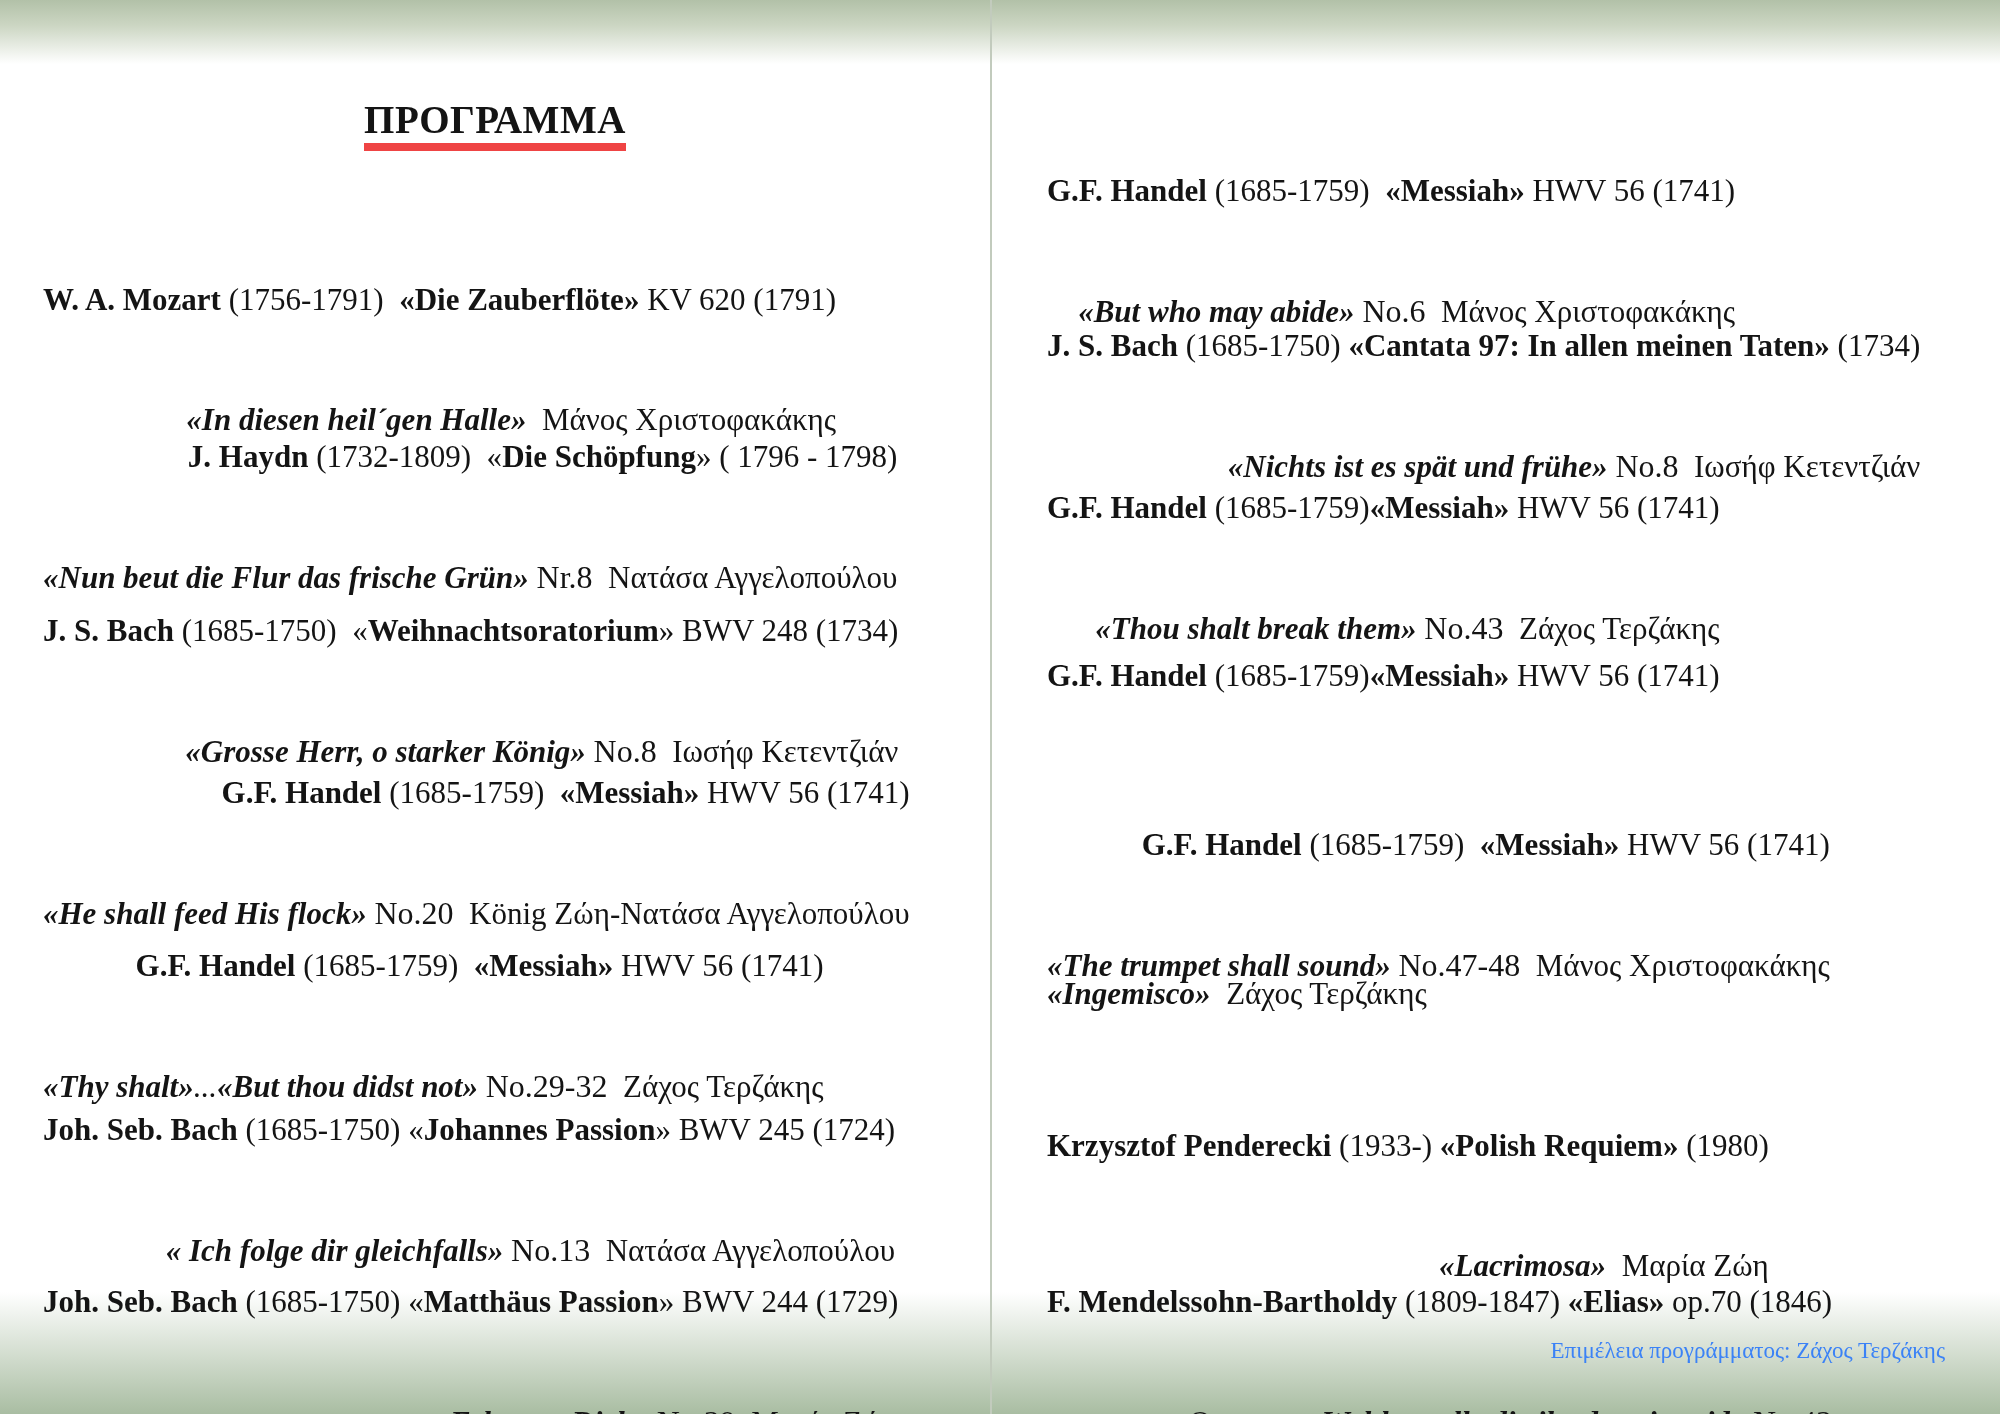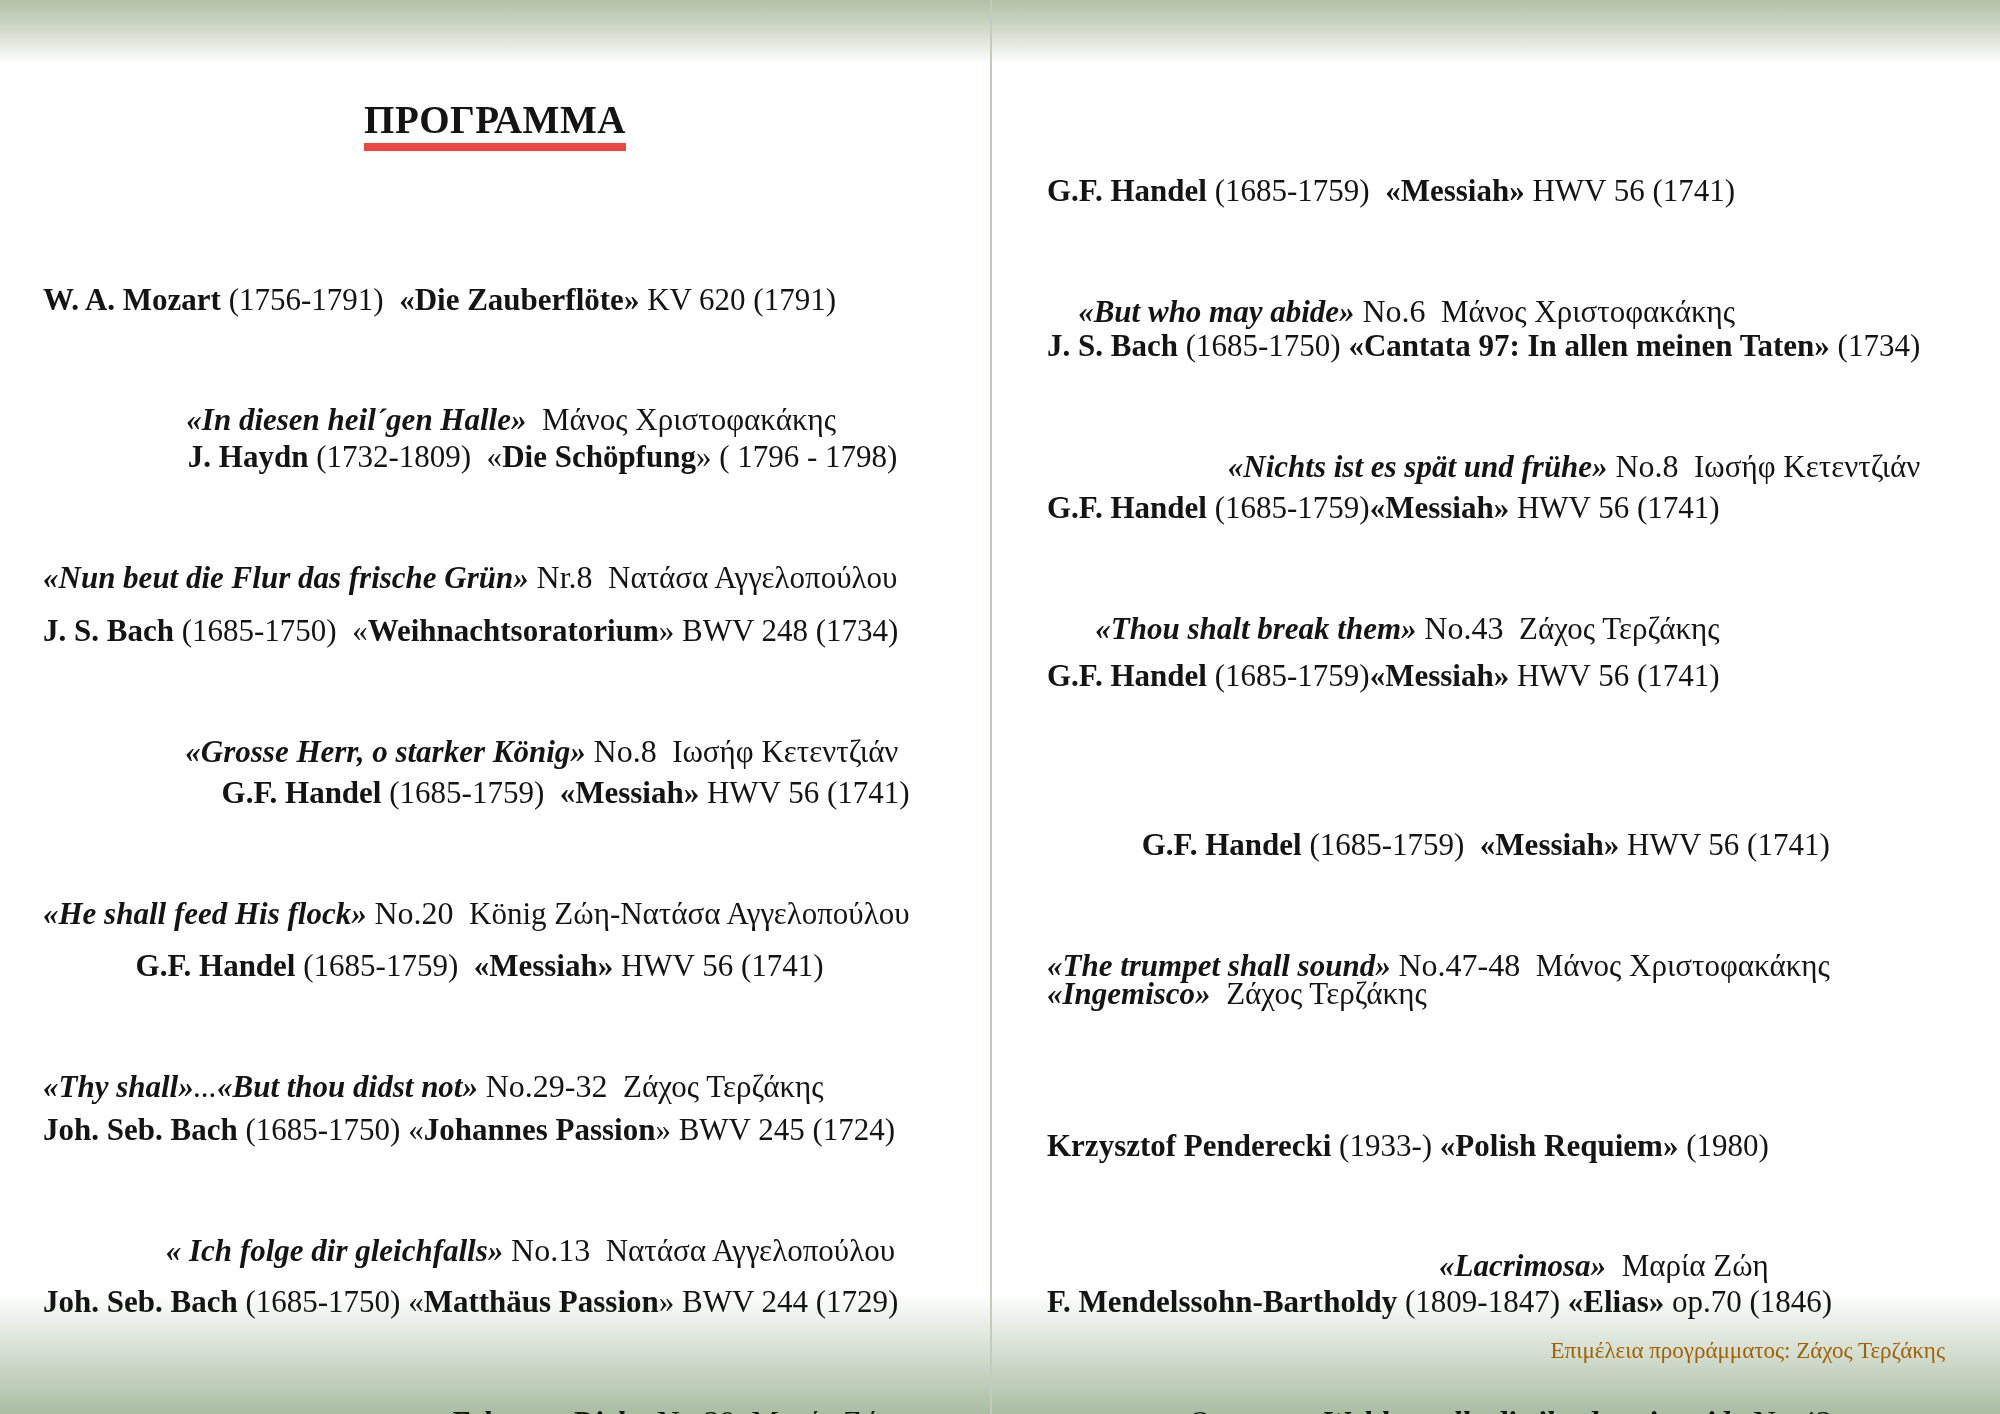--- a/index.html
+++ b/index.html
@@ -48,21 +48,21 @@
   .le5{top:866px}.le6{top:1030px}.le7{top:1202px}
   .re1{top:91px}.re2{top:246px}.re3{top:408px}.re4{top:576px}
   .re5{top:745px}.re6{top:894px}.re7{top:1046px}.re8{top:1202px}
   .line{white-space:pre;}
   .line .b{font-weight:bold;}
   .line .i{font-style:italic;}
   .line .sm{font-size:32px;}
   .credits{
     position:absolute;top:1337px;right:55px;
     font-size:23px;line-height:28px;
-    color:#a16207;
+    color:#3b82f6;
   }
 </style>
 </head>
 <body>
 
 <div class="sheet">
 
   <div class="grad-top"></div>
   <div class="grad-bottom"></div>
   <div class="divider"></div>
@@ -84,21 +84,21 @@
     <div class="entry le3">
       <div class="line"><span class="b">J. S. Bach </span><span>(1685-1750)  «</span><span class="b">Weihnachtsoratorium</span><span>» BWV 248 (1734)</span></div>
       <div class="line"><span class="b i">«Grosse Herr, o starker König»</span><span> </span><span class="sm">No.8</span><span>  Ιωσήφ Κετεντζιάν</span></div>
     </div>
     <div class="entry le4">
       <div class="line"><span class="b">G.F. Handel </span><span>(1685-1759)  </span><span class="b">«Messiah»</span><span> HWV 56 (1741)</span></div>
       <div class="line"><span class="b i">«He shall feed His flock»</span><span> </span><span class="sm">No.20</span><span>  König Ζώη-Νατάσα Αγγελοπούλου</span></div>
     </div>
     <div class="entry le5">
       <div class="line"><span class="b">G.F. Handel </span><span>(1685-1759)  </span><span class="b">«Messiah»</span><span> HWV 56 (1741)</span></div>
-      <div class="line"><span class="b i">«Thy shall»</span><span class="i">...</span><span class="b i">«But thou didst not»</span><span> </span><span class="sm">No.29-32</span><span>  Ζάχος Τερζάκης</span></div>
+      <div class="line"><span class="b i">«Thy shalt»</span><span class="i">...</span><span class="b i">«But thou didst not»</span><span> </span><span class="sm">No.29-32</span><span>  Ζάχος Τερζάκης</span></div>
     </div>
     <div class="entry le6">
       <div class="line"><span class="b">Joh. Seb. Bach </span><span>(1685-1750) «</span><span class="b">Johannes Passion</span><span>» BWV 245 (1724)</span></div>
       <div class="line"><span class="b i">« Ich folge dir gleichfalls»</span><span> </span><span class="sm">No.13</span><span>  Νατάσα Αγγελοπούλου</span></div>
     </div>
     <div class="entry le7">
       <div class="line"><span class="b">Joh. Seb. Bach </span><span>(1685-1750) «</span><span class="b">Matthäus Passion</span><span>» BWV 244 (1729)</span></div>
       <div class="line"><span class="b i">«Erbarme Dich»</span><span> </span><span class="sm">No.39</span><span>  Μαρία Ζώη</span></div>
     </div>
 

